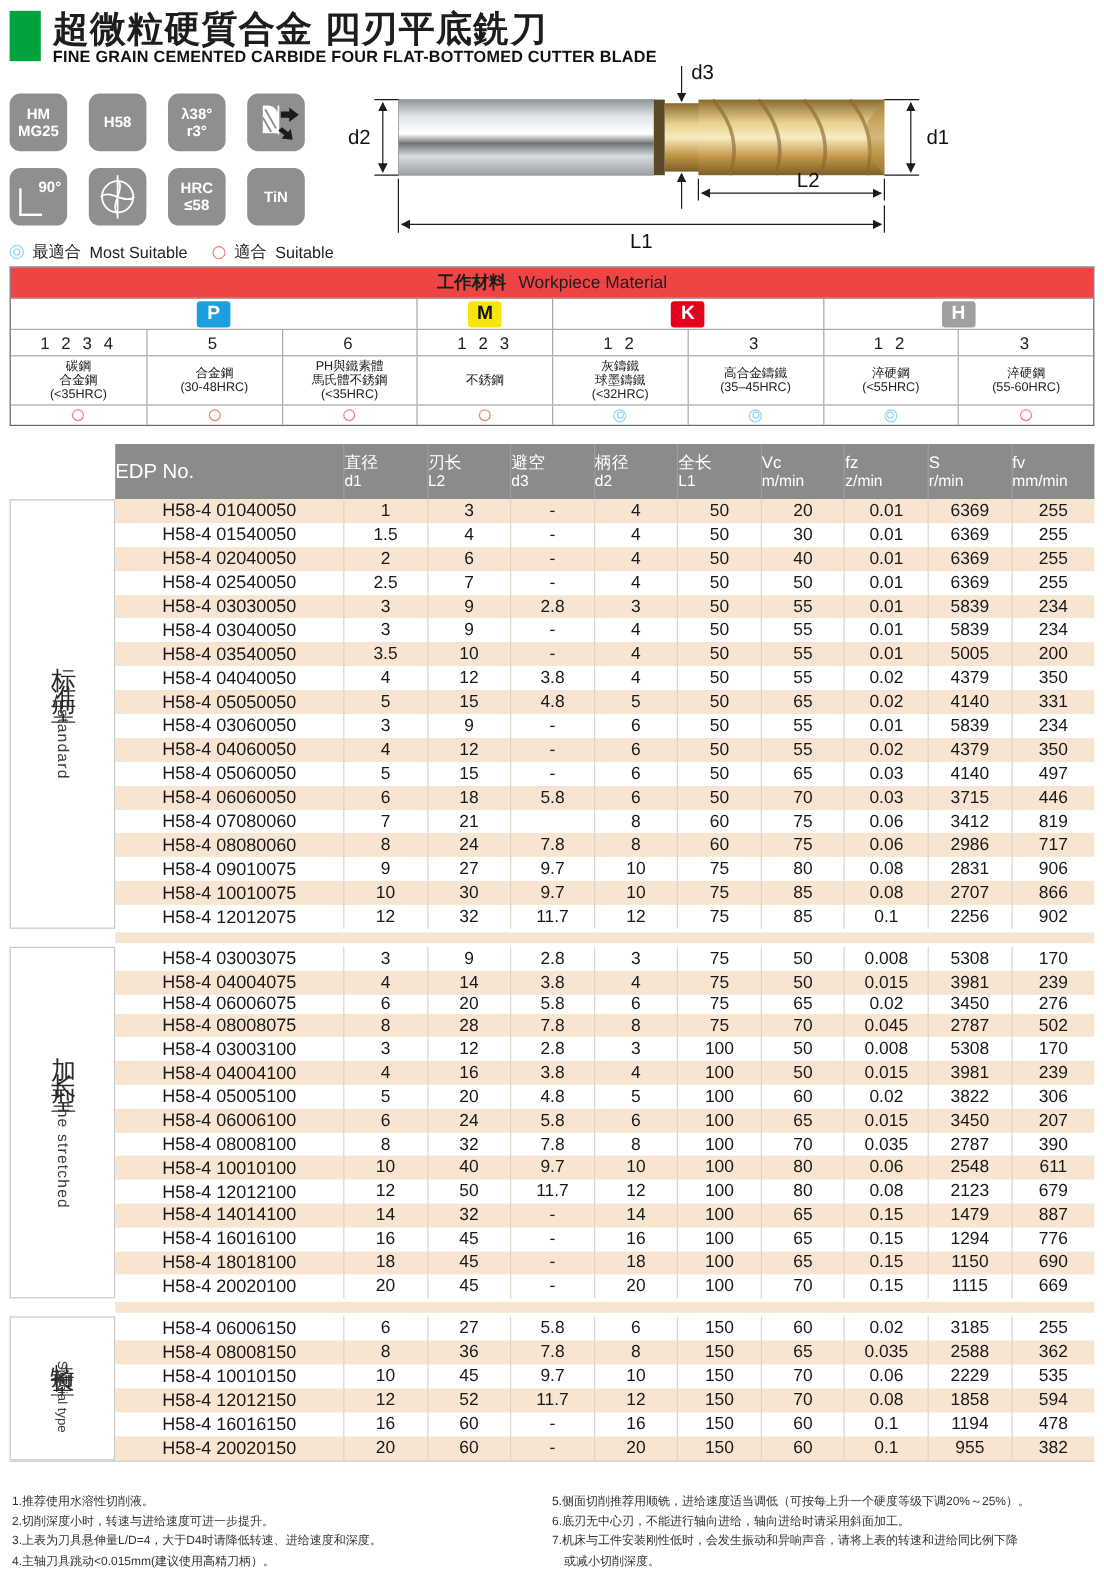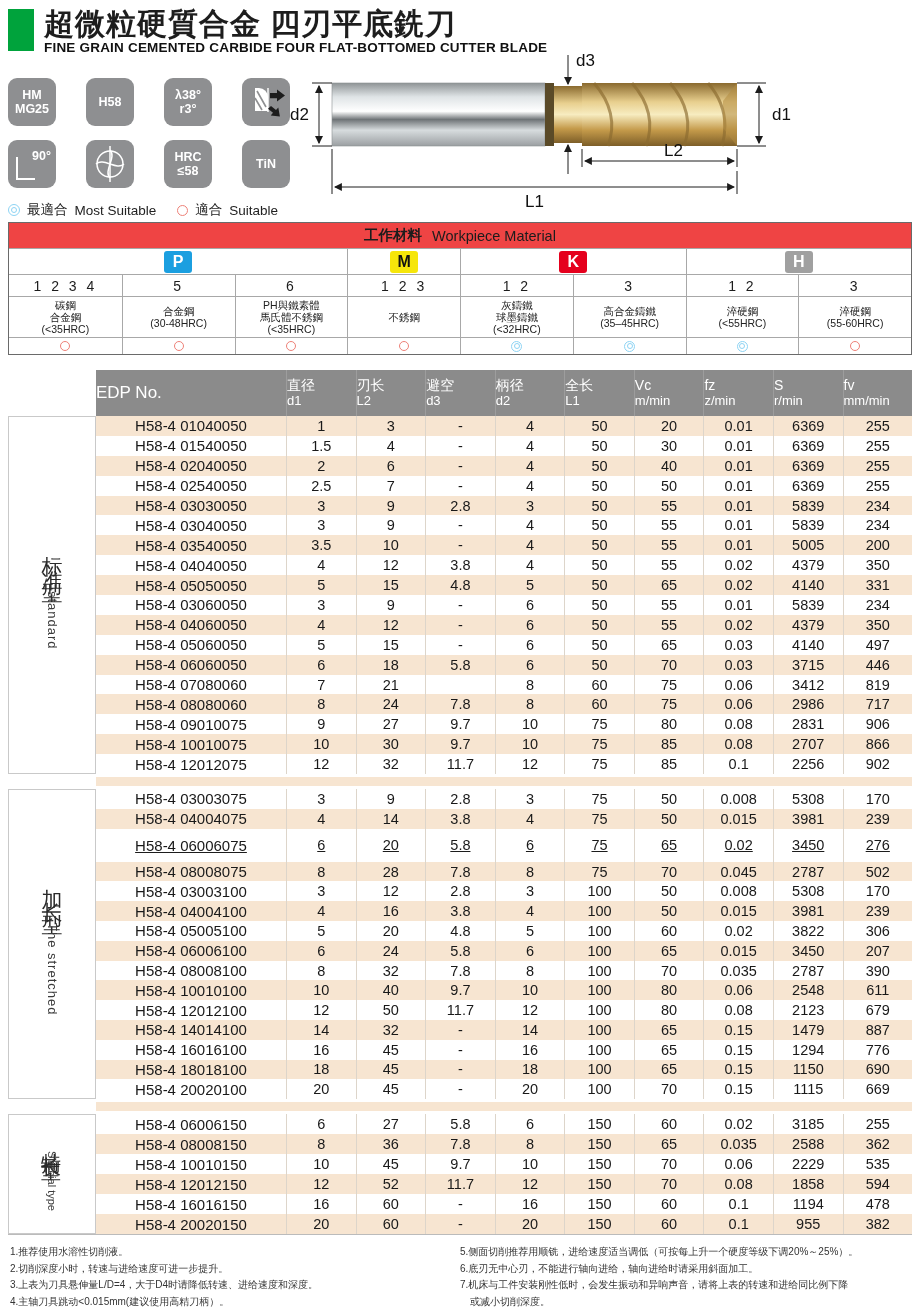--- a/index.html
+++ b/index.html
@@ -5,21 +5,21 @@
   html,body{margin:0;padding:0;background:#fff;}
   .page{position:relative;width:920px;height:1313px;background:#fff;overflow:hidden;
         font-family:"Liberation Sans","DejaVu Sans",sans-serif;color:#1c1c1c;}
 
   
   .green-block{position:absolute;left:8px;top:9px;width:26px;height:42px;background:#00a33c;}
   .doc-title{position:absolute;left:44px;top:4px;font-size:30px;font-weight:bold;color:#1d1d1d;letter-spacing:1px;white-space:nowrap;}
   .doc-subtitle{position:absolute;left:44px;top:40px;font-size:13.5px;font-weight:bold;color:#111;letter-spacing:.2px;white-space:nowrap;}
 
   
-  .badges{position:absolute;left:8px;top:78px;display:grid;grid-template-columns:repeat(4,48px);grid-auto-rows:48px;gap:14px 30px;}
+  .badges{position:absolute;left:8px;top:78px;display:grid;grid-template-columns:repeat(4,48px);grid-auto-rows:48px;gap:14px 18px;}
   .badge{position:relative;background:#8e8f91;border-radius:9px;color:#fff;font-weight:bold;font-size:12.5px;
          display:flex;flex-direction:column;align-items:center;justify-content:center;line-height:14px;text-align:center;}
   .badge svg{width:40px;height:40px;}
   .angle-L{position:absolute;left:8px;bottom:8px;width:17px;height:21px;border-left:2.5px solid #fff;border-bottom:2.5px solid #fff;}
   .angle-txt{position:absolute;right:5px;top:9px;}
 
   
   .legend{position:absolute;left:8px;top:201px;display:flex;align-items:center;gap:7px;font-size:13.5px;color:#222;}
   .legend .leg-en{margin-right:14px;}
   .cir-most{position:relative;display:inline-block;width:12px;height:12px;border:1.6px solid #8ed4f4;border-radius:50%;box-sizing:border-box;}
@@ -602,21 +602,21 @@
               <div class="cell">4</div>
               <div class="cell">14</div>
               <div class="cell">3.8</div>
               <div class="cell">4</div>
               <div class="cell">75</div>
               <div class="cell">50</div>
               <div class="cell">0.015</div>
               <div class="cell">3981</div>
               <div class="cell">239</div>
             </div>
-            <div class="row" style="height: 33px; text-decoration: underline;">
+            <div class="row" style="height: 16px;">
               <div class="cell c-edp">H58-4 06006075</div>
               <div class="cell">6</div>
               <div class="cell">20</div>
               <div class="cell">5.8</div>
               <div class="cell">6</div>
               <div class="cell">75</div>
               <div class="cell">65</div>
               <div class="cell">0.02</div>
               <div class="cell">3450</div>
               <div class="cell">276</div>

